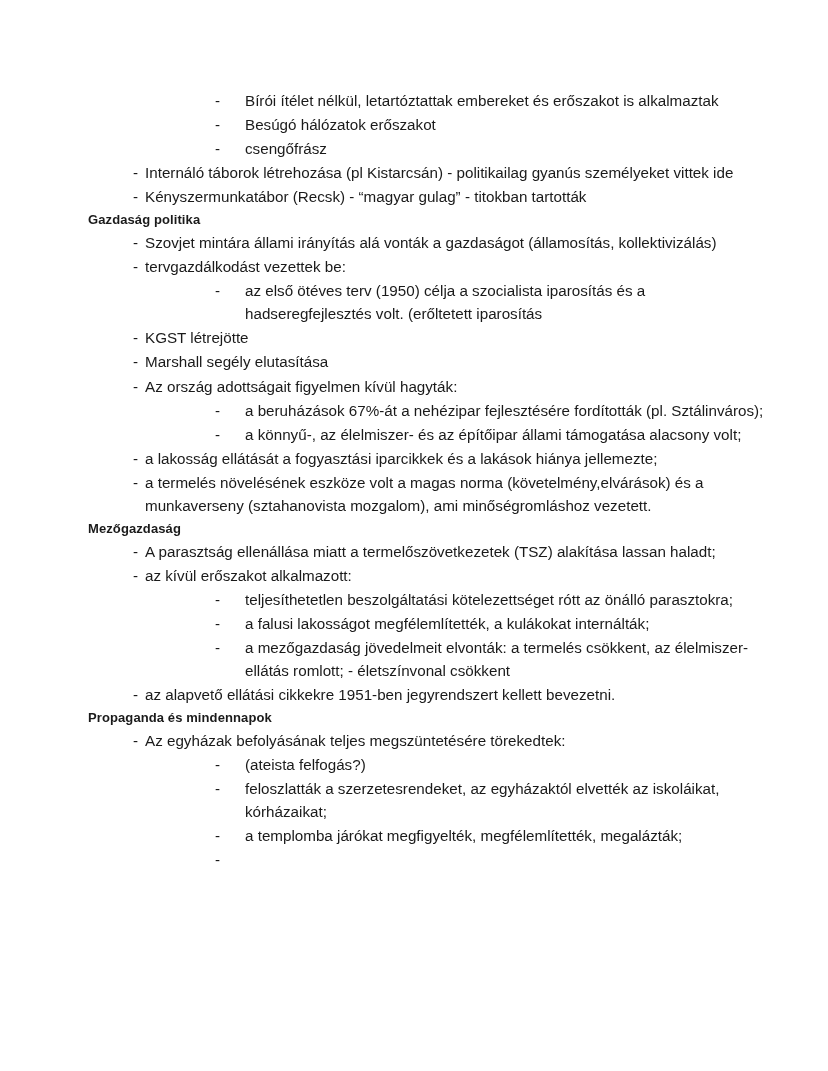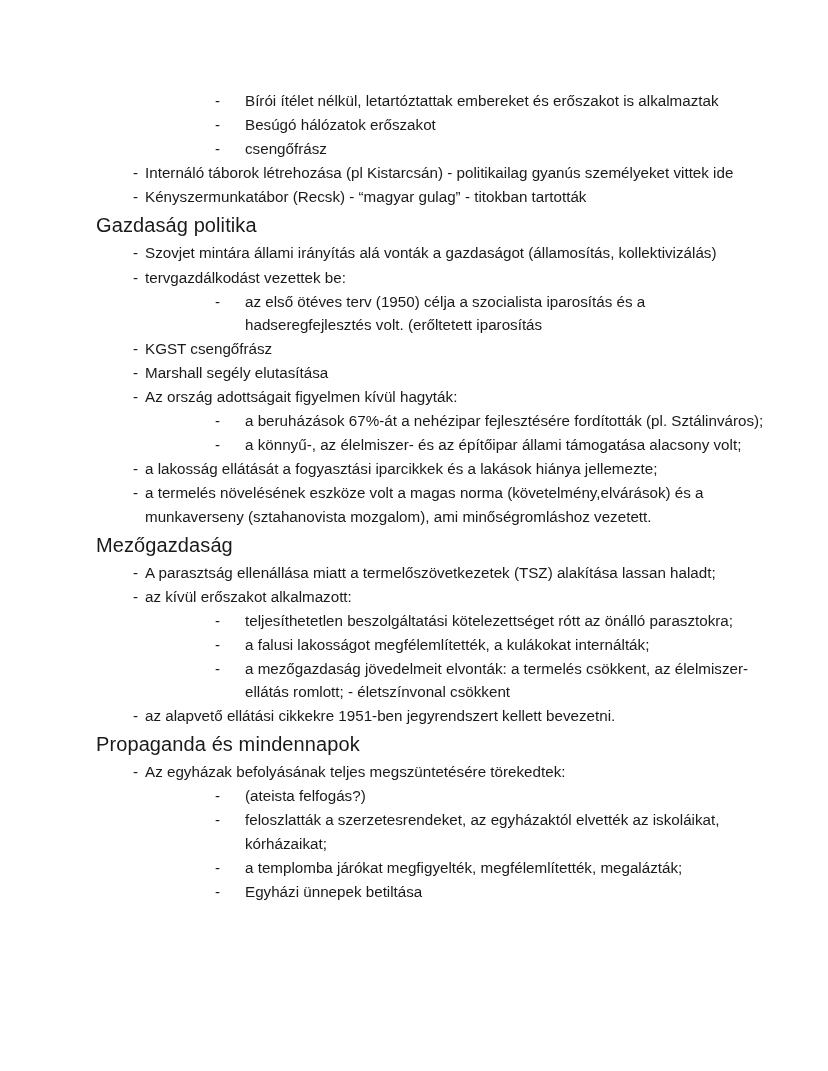--- a/index.html
+++ b/index.html
@@ -26,24 +26,24 @@
     overflow: hidden;
   }
 
   .doc-body {
     font-size: 15.2px;
     line-height: 1.52;
   }
 
   
   .section-heading {
-    font-weight: normal;
-    font-size: 20px;
+    font-weight: bold;
+    font-size: 13px;
     line-height: 1.5;
-    margin: 2px 0 1px 8px;
+    margin: 2px 0 1px 0;
     letter-spacing: 0.1px;
   }
 
   
   ul.lvl {
     list-style: none;
     margin: 0;
     padding: 0;
   }
 
@@ -142,21 +142,21 @@
               <span class="txt"><b> tervgazdálkodás</b><span>t vezettek be:</span></span>
               <ul class="lvl lvl2">
                 <li class="bullet">
                   <span class="dash">-</span>
                   <span class="txt"><span>az első ötéves terv (1950) célja a szocialista </span><b>iparosítás</b><span> és a hadseregfejlesztés volt. (erőltetett iparosítás</span></span>
                 </li>
               </ul>
             </li>
             <li class="bullet">
               <span class="dash">-</span>
-              <span class="txt"><span>KGST csengőfrász</span></span>
+              <span class="txt"><span>KGST létrejötte</span></span>
             </li>
             <li class="bullet">
               <span class="dash">-</span>
               <span class="txt"><span>Marshall segély elutasítása</span></span>
             </li>
           </ul>
         </div>
         <div class="section">
           <ul class="lvl lvl1">
             <li class="bullet">
@@ -228,21 +228,20 @@
                 <li class="bullet">
                   <span class="dash">-</span>
                   <span class="txt"><span>feloszlatták a szerzetesrendeket, az egyházaktól elvették az iskoláikat, kórházaikat;</span></span>
                 </li>
                 <li class="bullet">
                   <span class="dash">-</span>
                   <span class="txt"><span>a templomba járókat megfigyelték, megfélemlítették, megalázták;</span></span>
                 </li>
                 <li class="bullet">
                   <span class="dash">-</span>
-                  <span class="txt"><span>Egyházi ünnepek betiltása</span></span>
                 </li>
               </ul>
             </li>
           </ul>
         </div>
       </div>
 
   </div>
 </div>
 

